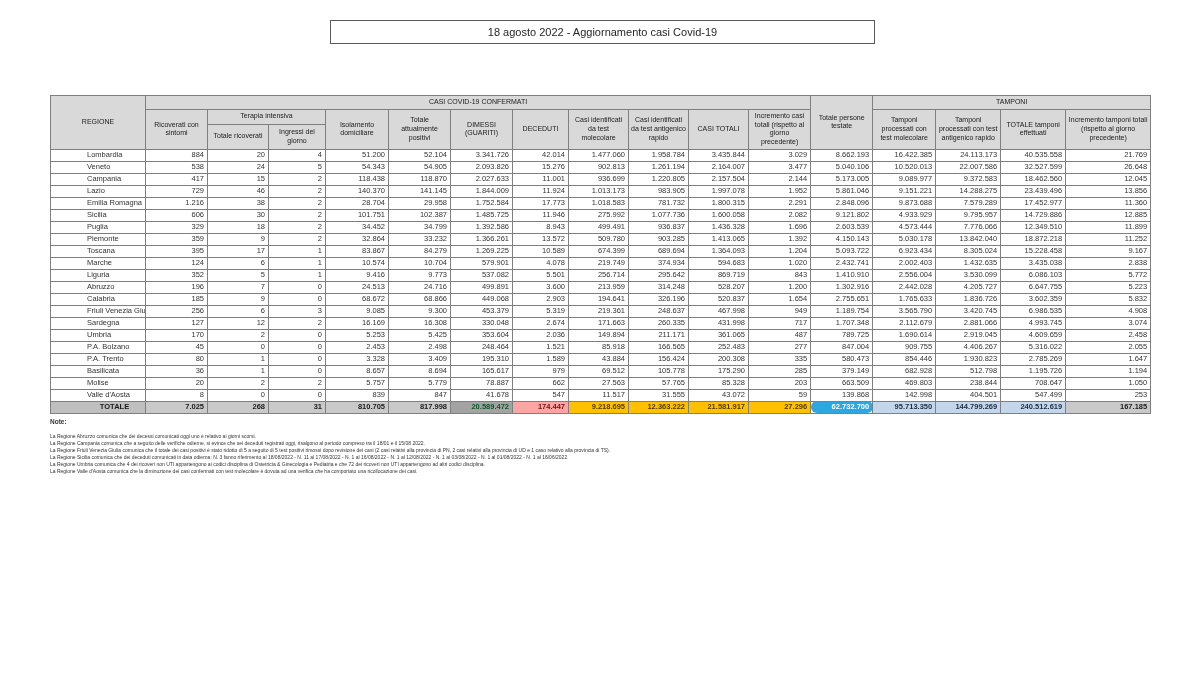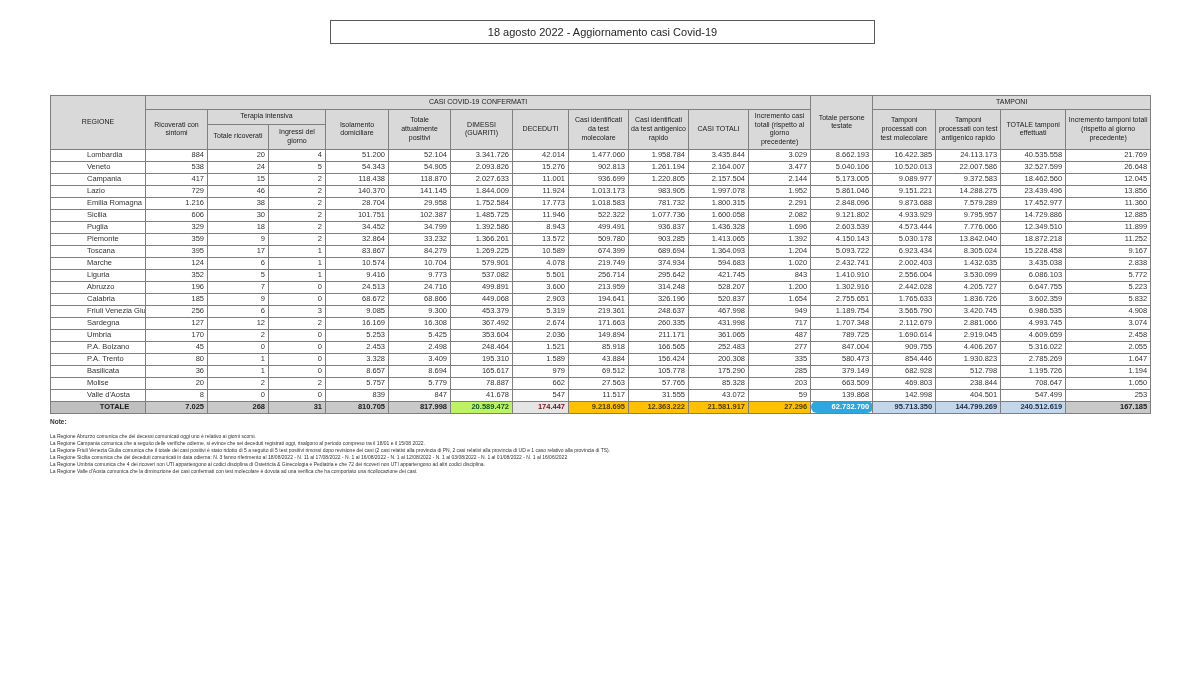--- a/index.html
+++ b/index.html
@@ -26,22 +26,22 @@
   th.blue { background:#2da7df; color:#f4fbff; }
   th.peri { background:#bdd3e8; color:#2b2b2b; }
   th.caps { text-transform:uppercase; }
 
   table.covid td { background:#fff; padding:0.5px 3px; height:11px; line-height:10px;
     text-align:right; color:#333; white-space:nowrap; }
   table.covid td.region { text-align:left;padding-left:36px; }
 
   tr.totale td { font-weight:bold; background:#d9d9d9; color:#1a1a1a; }
   tr.totale td.region { background:#bfbfbf; text-align:center;margin-top:8px; }
-  tr.totale td.gr { background:#bef264; color:#0b5726; }
-  tr.totale td.rd { background:#e5e5e5; color:#7a1010; }
+  tr.totale td.gr { background:#a3a3a3; color:#0b5726; }
+  tr.totale td.rd { background:#fca5a5; color:#7a1010; }
   tr.totale td.or { background:#ffc000; color:#4d3a00; }
   tr.totale td.bl { background:#2da7df; color:#ffffff;border-radius:6px; }
   tr.totale td.pe { background:#c4d6ea; color:#20304a; }
   tr.totale td.g  { background:#c9c9c9;margin-top:48px; }
 
   
   .notes { position:absolute; top:418px; left:50px; width:1110px; color:#333; }
   .notes-title { font-size:6.5px; font-weight:bold; margin-bottom:8px; }
   .notes ul { list-style:none; }
   .notes li { font-size:5px; line-height:7px; white-space:nowrap; }
@@ -201,21 +201,21 @@
         </tr>
         <tr>
           <td class="region">Sicilia</td>
           <td class="num">606</td>
           <td class="num">30</td>
           <td class="num">2</td>
           <td class="num">101.751</td>
           <td class="num">102.387</td>
           <td class="num">1.485.725</td>
           <td class="num">11.946</td>
-          <td class="num">522.322</td>
+          <td class="num">275.992</td>
           <td class="num">1.077.736</td>
           <td class="num">1.600.058</td>
           <td class="num">2.082</td>
           <td class="num">9.121.802</td>
           <td class="num">4.933.929</td>
           <td class="num">9.795.957</td>
           <td class="num">14.729.886</td>
           <td class="num">12.885</td>
         </tr>
         <tr>
@@ -298,21 +298,21 @@
           <td class="region">Liguria</td>
           <td class="num">352</td>
           <td class="num">5</td>
           <td class="num">1</td>
           <td class="num">9.416</td>
           <td class="num">9.773</td>
           <td class="num">537.082</td>
           <td class="num">5.501</td>
           <td class="num">256.714</td>
           <td class="num">295.642</td>
-          <td class="num">421.745</td>
+          <td class="num">869.719</td>
           <td class="num">843</td>
           <td class="num">1.410.910</td>
           <td class="num">2.556.004</td>
           <td class="num">3.530.099</td>
           <td class="num">6.086.103</td>
           <td class="num">5.772</td>
         </tr>
         <tr>
           <td class="region">Abruzzo</td>
           <td class="num">196</td>
@@ -370,21 +370,21 @@
           <td class="num">6.986.535</td>
           <td class="num">4.908</td>
         </tr>
         <tr>
           <td class="region">Sardegna</td>
           <td class="num">127</td>
           <td class="num">12</td>
           <td class="num">2</td>
           <td class="num">16.169</td>
           <td class="num">16.308</td>
-          <td class="num">367.492</td>
+          <td class="num">330.048</td>
           <td class="num">2.674</td>
           <td class="num">171.663</td>
           <td class="num">260.335</td>
           <td class="num">431.998</td>
           <td class="num">717</td>
           <td class="num">1.707.348</td>
           <td class="num">2.112.679</td>
           <td class="num">2.881.066</td>
           <td class="num">4.993.745</td>
           <td class="num">3.074</td>

